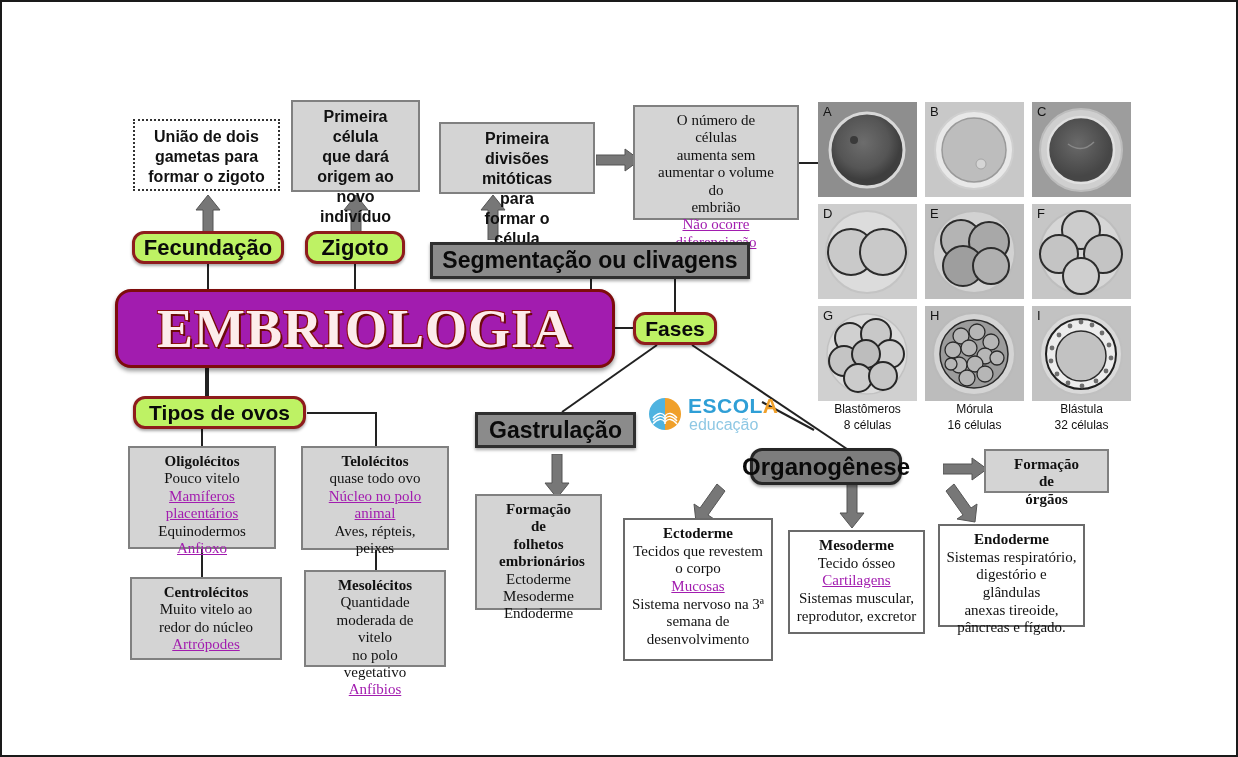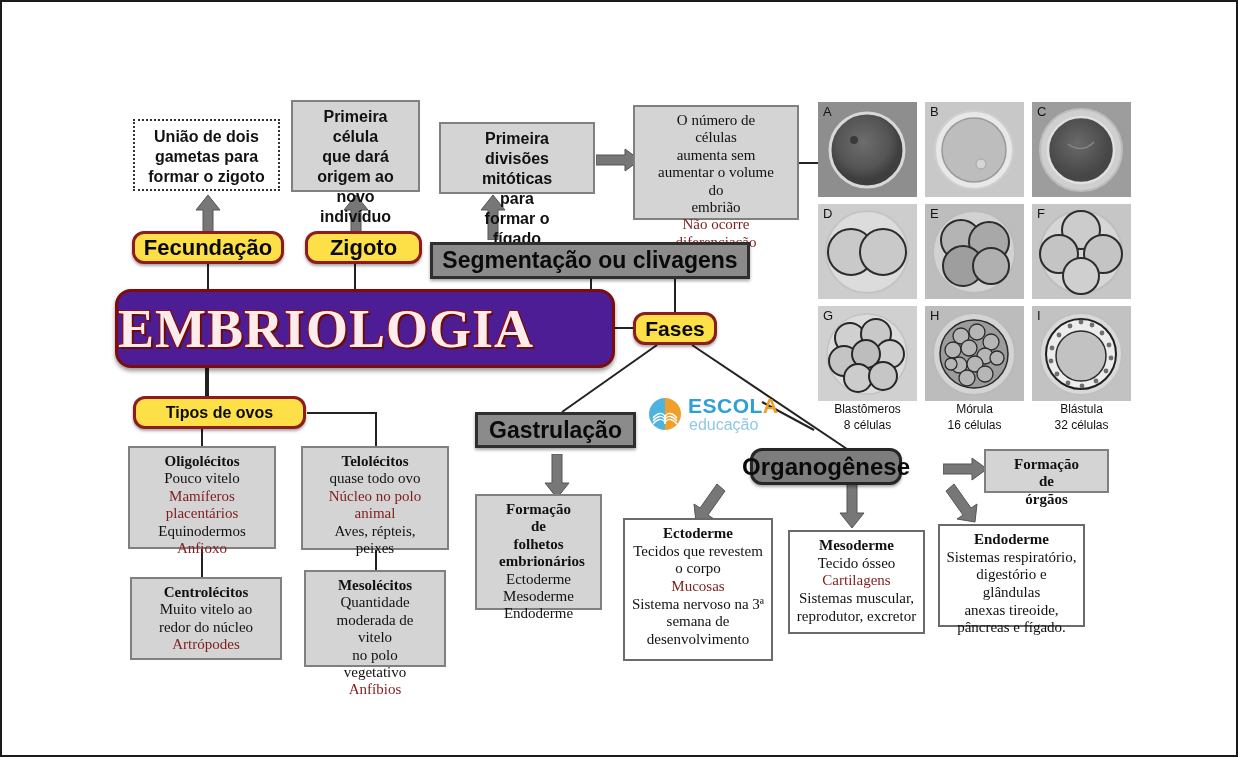--- a/index.html
+++ b/index.html
@@ -13,38 +13,38 @@
         font-family:"Liberation Serif",serif;font-size:15px;line-height:1.16;
         color:#111;padding:5px 22px;}
   .wbox{background:#ffffff;border:2px solid #6b6b6b;text-align:center;
         font-family:"Liberation Serif",serif;font-size:15px;line-height:1.18;
         color:#111;padding:5px 6px;}
   .dbox{background:#ffffff;border:2px dotted #333;text-align:center;
         font-family:"Liberation Sans",sans-serif;font-weight:bold;font-size:16px;
         line-height:1.25;color:#111;padding:6px 6px;}
   .sans-b{font-family:"Liberation Sans",sans-serif;font-weight:bold;font-size:16px;line-height:1.25;}
   .bhead{font-weight:bold;display:block;}
-  .grey-l{color:#7f1d1d;display:block;}
+  .grey-l{color:#a21caf;display:block;text-decoration:underline;}
   .blk-l{color:#111;display:block;}
 
   
   .pill{position:absolute;display:flex;align-items:center;justify-content:center;
         font-family:"Liberation Sans",sans-serif;font-weight:bold;color:#0a0a0a;
         text-align:center;box-sizing:border-box;}
-  .pill-red{background:#fde047;border:3px solid #8e1c1c;border-radius:12px;
+  .pill-red{background:#bef264;border:3px solid #8e1c1c;border-radius:12px;
             box-shadow:0 2px 3px rgba(0,0,0,.35);}
   .pill-grey{background:#8b8b8b;border:3px solid #2f2f2f;border-radius:0;
              box-shadow:0 2px 3px rgba(0,0,0,.35);}
   .pill-grey-d{background:#7d7d7d;border:3px solid #262626;border-radius:12px;
              box-shadow:0 2px 3px rgba(0,0,0,.35);}
 
   
   #title-box{position:absolute;left:113px;top:287px;width:494px;height:73px;
-    background:#4c1d95;border:3px solid #7d0c0c;border-radius:16px;
-    box-shadow:0 3px 4px rgba(0,0,0,.4);display:flex;align-items:center;justify-content:flex-start;}
+    background:#a21caf;border:3px solid #7d0c0c;border-radius:16px;
+    box-shadow:0 3px 4px rgba(0,0,0,.4);display:flex;align-items:center;justify-content:center;}
   #title-text{font-family:"Liberation Serif",serif;font-weight:bold;font-size:54px;
     letter-spacing:1px;color:#fdeceb;
     text-shadow:2px 2px 0 #6d0a0a, -1px -1px 0 #8e1010, 1px -1px 0 #8e1010, -1px 1px 0 #8e1010;}
 
   
   .ln{position:absolute;background:#222;}
   .lnv{width:2px;}
   .lnh{height:2px;}
   svg.diag{position:absolute;left:0;top:0;width:1238px;height:757px;pointer-events:none;}
 
@@ -144,49 +144,49 @@
   <div class="node gbox sans-b" style="left:289px;top:98px;width:129px;height:92px;">
     <span class="blk-l">Primeira célula</span>
     <span class="blk-l">que dará</span>
     <span class="blk-l">origem ao novo</span>
     <span class="blk-l">indivíduo</span>
   </div>
 
   <div class="node gbox sans-b" style="left:437px;top:120px;width:156px;height:72px;">
     <span class="blk-l">Primeira divisões</span>
     <span class="blk-l">mitóticas para</span>
-    <span class="blk-l">formar o fígado</span>
+    <span class="blk-l">formar o célula</span>
   </div>
 
   <div class="node gbox" style="left:631px;top:103px;width:166px;height:115px;font-size:15px;">
     <span class="blk-l">O número de células</span>
     <span class="blk-l">aumenta sem</span>
     <span class="blk-l">aumentar o volume do</span>
     <span class="blk-l">embrião</span>
     <span class="grey-l">Não ocorre</span>
     <span class="grey-l">diferenciação celular</span>
   </div>
 
   <div class="pill pill-red" style="left:130px;top:229px;width:152px;height:33px;font-size:22px;">
     <span>Fecundação</span>
   </div>
 
-  <div class="pill pill-red" style="left:303px;top:229px;width:117px;height:33px;font-size:22px;">
+  <div class="pill pill-red" style="left:303px;top:229px;width:100px;height:33px;font-size:22px;">
     <span>Zigoto</span>
   </div>
 
   <div class="pill pill-grey" style="left:428px;top:240px;width:320px;height:37px;font-size:23px;">
     <span>Segmentação ou clivagens</span>
   </div>
 
   <div class="pill pill-red" style="left:631px;top:310px;width:84px;height:33px;font-size:21px;">
     <span>Fases</span>
   </div>
 
-  <div class="pill pill-red" style="left:131px;top:394px;width:173px;height:33px;font-size:16px;">
+  <div class="pill pill-red" style="left:131px;top:394px;width:173px;height:33px;font-size:21px;">
     <span>Tipos de ovos</span>
   </div>
 
   <div class="pill pill-grey" style="left:473px;top:410px;width:161px;height:36px;font-size:23px;">
     <span>Gastrulação</span>
   </div>
 
   <div class="pill pill-grey-d" style="left:748px;top:446px;width:152px;height:37px;font-size:24px;">
     <span>Organogênese</span>
   </div>

